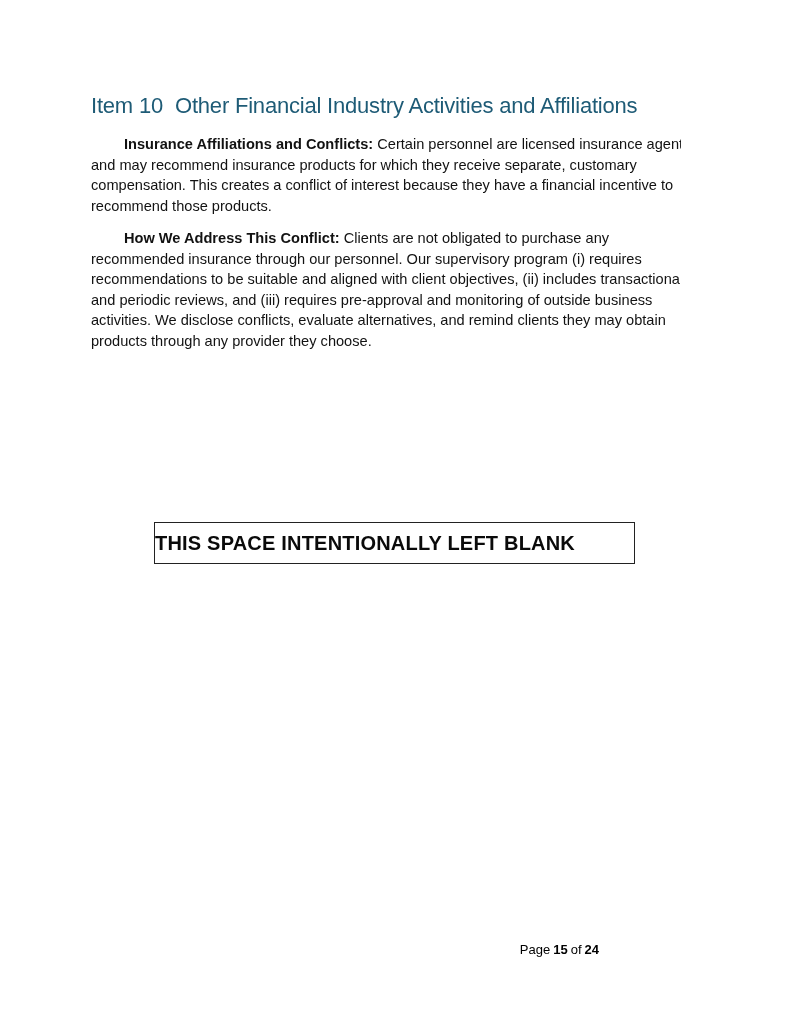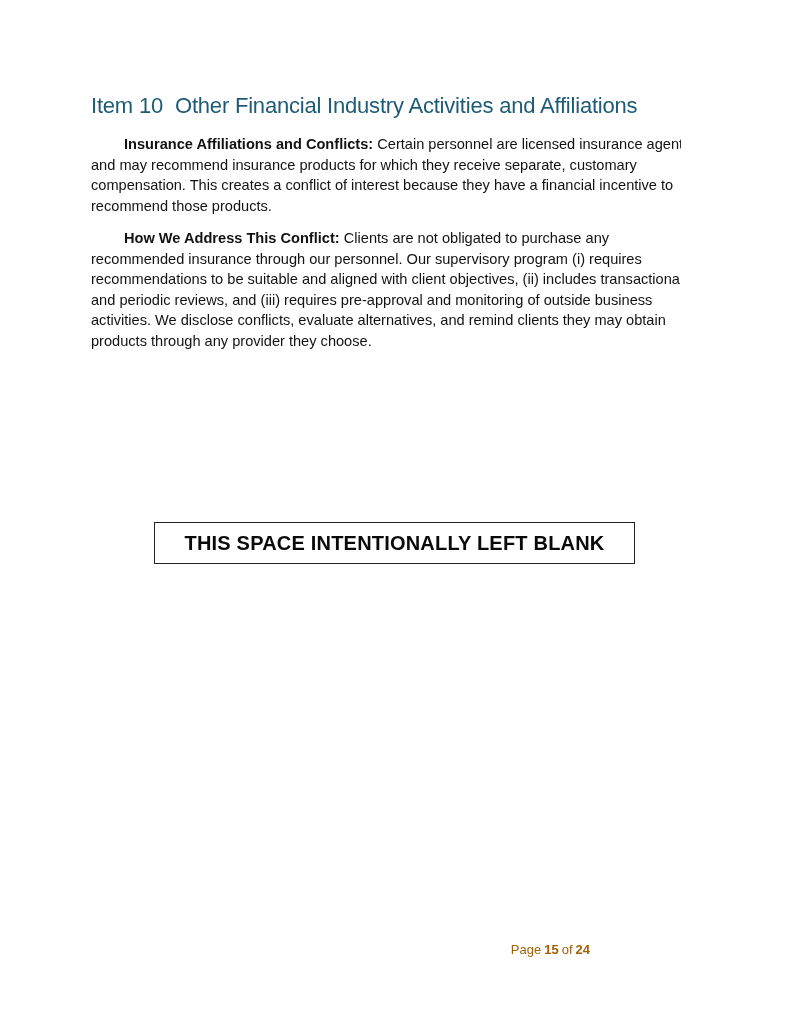--- a/index.html
+++ b/index.html
@@ -52,36 +52,36 @@
   .placeholder-box {
     position: absolute;
     left: 154px;
     top: 522px;
     width: 481px;
     height: 42px;
     border: 1.5px solid #222222;
     box-sizing: border-box;
     display: flex;
     align-items: center;
-    justify-content: center;
+    justify-content: flex-start;
     background: #ffffff;
   }
   .placeholder-box .box-label {
     font-size: 20px;
     font-weight: 700;
     letter-spacing: 0.2px;
     color: #0a0a0a;
     white-space: nowrap;
   }
   .footer {
     position: absolute;
     top: 942px;
-    right: 91px;
+    right: 82px;
     font-size: 13px;
-    color: #a16207;
+    color: #000000;
     white-space: nowrap;
   }
   .footer span {
     display: inline;
   }
   .footer .bold {
     font-weight: 700;
   }
   .footer .sep {
     margin: 0 3px;

